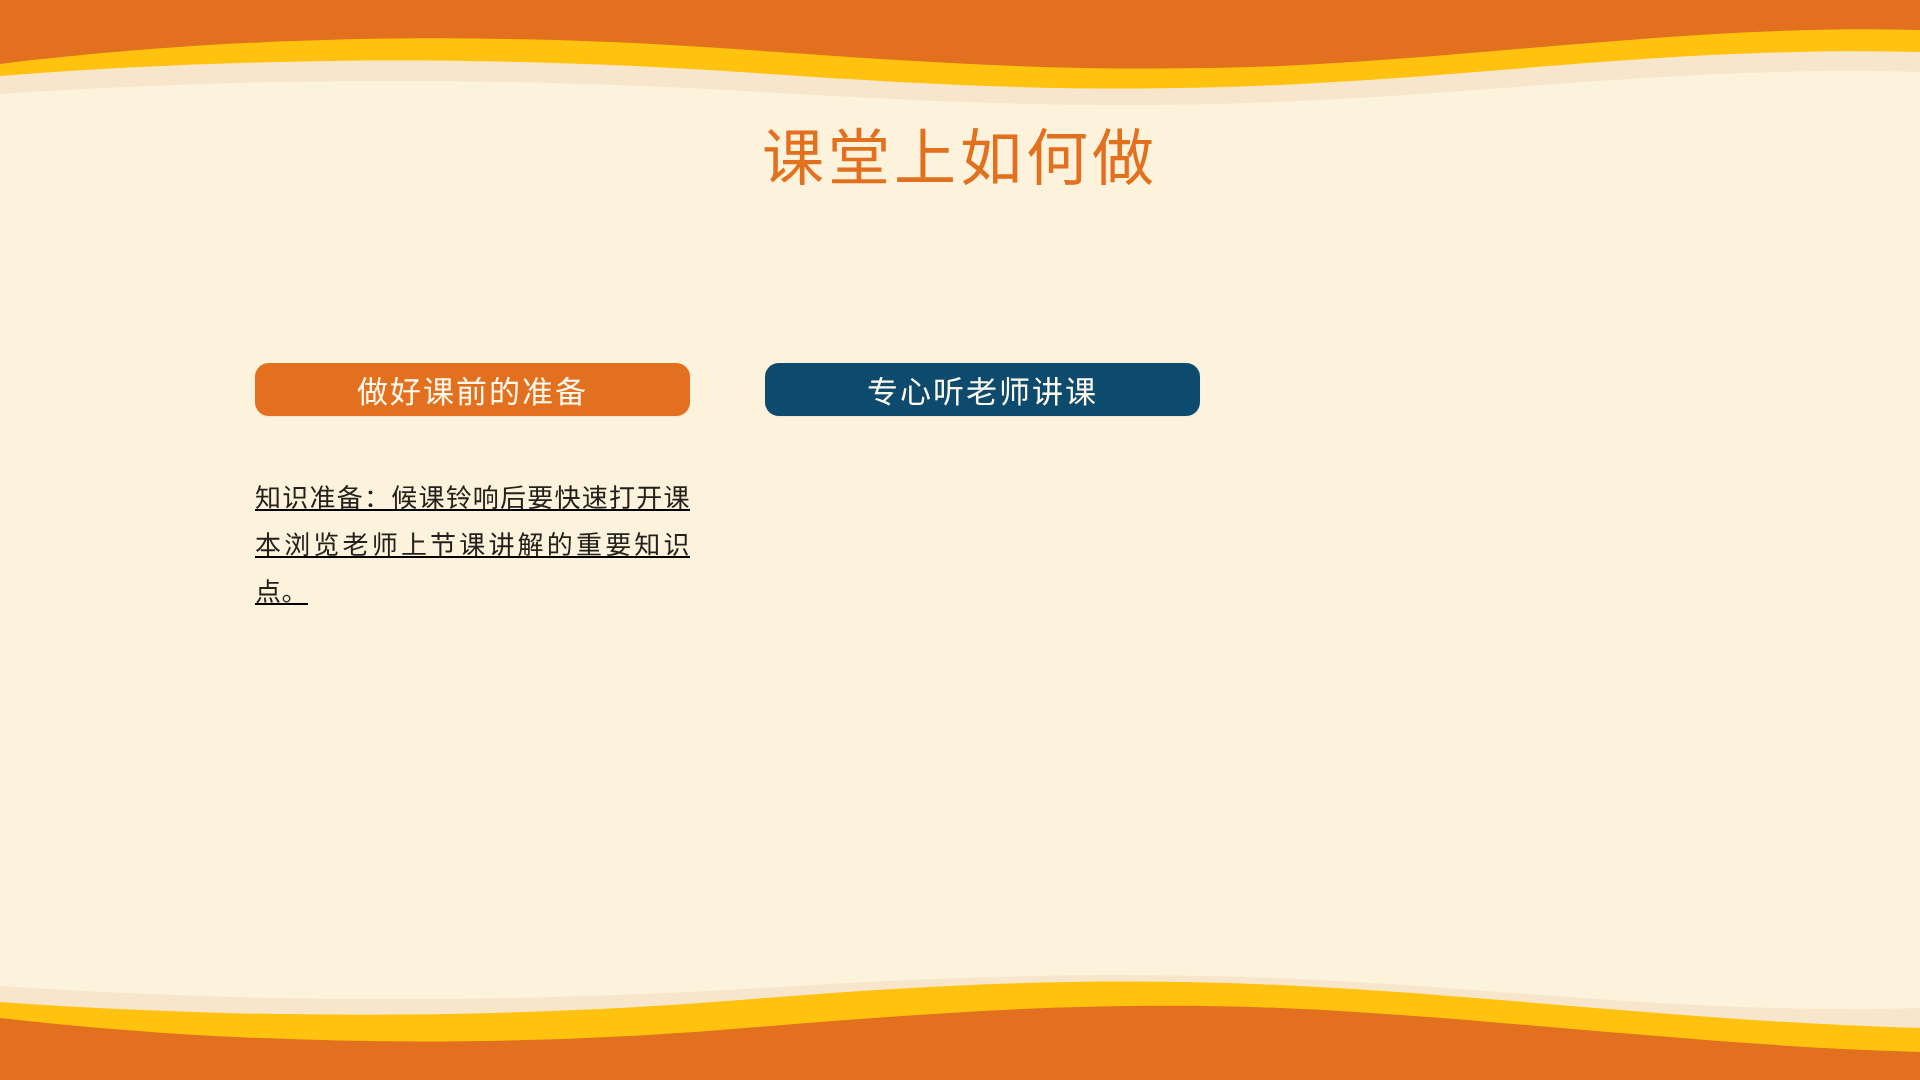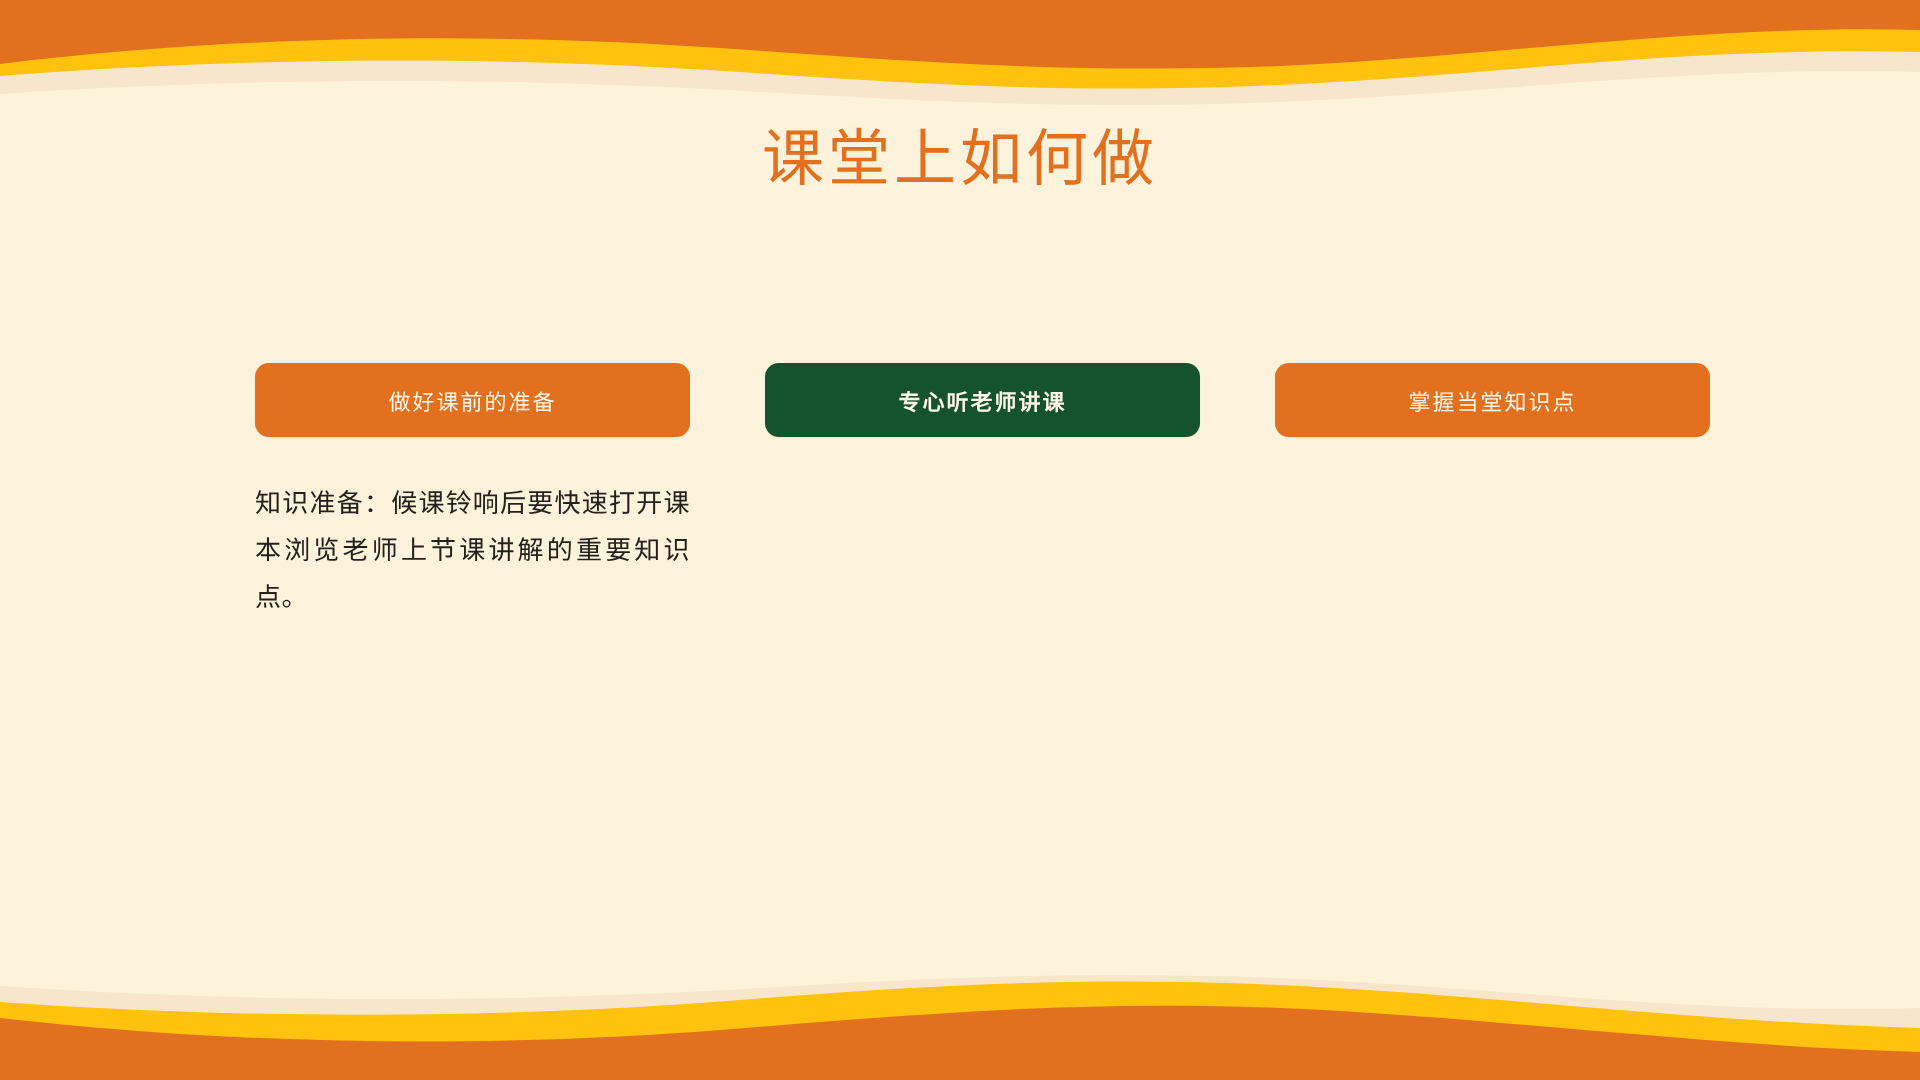--- a/index.html
+++ b/index.html
@@ -67,39 +67,40 @@
     justify-content: space-between;
     align-items: flex-start;
   }
   .column {
     width: 435px;
     display: flex;
     flex-direction: column;
   }
 
   .pill {
-    height: 74px;
+    height: 53px;
     border-radius: 14px;
     display: flex;
     align-items: center;
     justify-content: center;
-    font-size: 22px;
+    font-size: 31px;
     letter-spacing: 2px;
     color: #FFF8EC;
     box-shadow: 0 1px 2px rgba(0,0,0,0.06);
     user-select: none;
   }
   .pill.orange { background: #E2701F; }
-  .pill.yellow { background: #14532d; font-weight: bold; }
+  .pill.yellow { background: #0c4a6e; }
 
   .body-text {
-    margin-top: 43px;
+    margin-top: 59px;
     display: flex;
     flex-direction: row;
     gap: 46px;
+    text-decoration: underline;
   }
   .para {
     font-size: 26px;
     line-height: 47px;
     color: #24211C;
     letter-spacing: 0.5px;
     text-align: justify;
     text-justify: inter-character;
     font-family: "Liberation Sans", "DejaVu Sans", sans-serif;
   }
@@ -133,19 +134,18 @@
       </div>
     </div>
 
     <div class="column col-2">
       <div class="pill yellow">专心听老师讲课</div>
       <div class="body-text">
       </div>
     </div>
 
     <div class="column col-3">
-      <div class="pill orange">掌握当堂知识点</div>
       <div class="body-text">
       </div>
     </div>
 
   </div>
 </div>
 
 </body></html>

